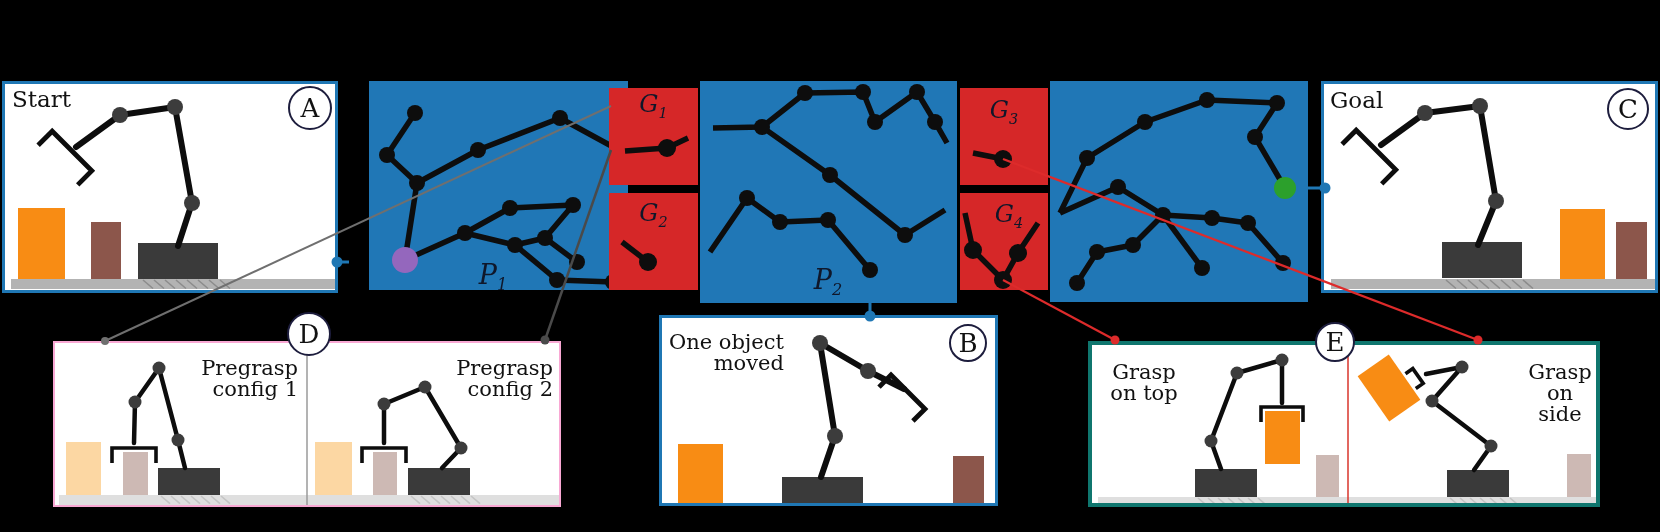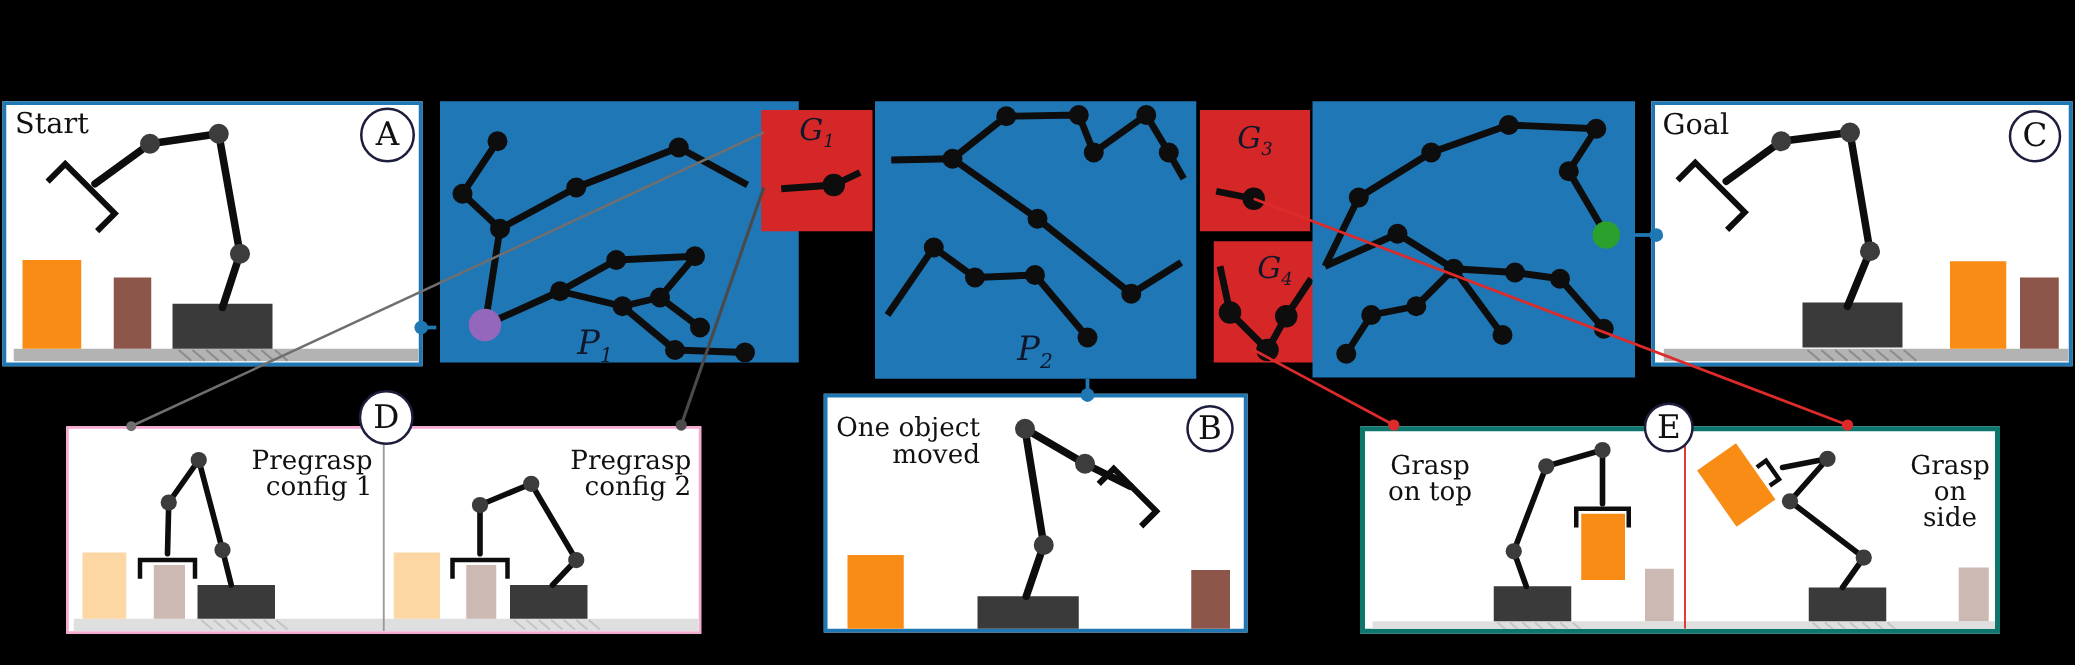--- a/index.html
+++ b/index.html
@@ -16,26 +16,26 @@
   .title{position:absolute;font-size:23px;line-height:24px;}
   .cap{position:absolute;font-size:21px;line-height:21px;}
   .glabel{position:absolute;font-style:italic;font-size:27px;line-height:30px;color:#0f172a;text-align:center;}
   .glabel.small{font-size:24px;line-height:26px;}
   .glabel sub{font-size:0.6em;}
   .badge{position:absolute;border-radius:50%;background:#fff;border:2.5px solid #1d1d3d;
          display:flex;align-items:center;justify-content:center;font-size:26px;z-index:40;box-sizing:border-box;}
   #overlay{position:absolute;left:0;top:0;width:1660px;height:532px;z-index:30;pointer-events:none;}
   
   #panel-a{left:2px;top:81px;width:336px;height:212px;}
-  #p1{left:352px;top:81px;width:259px;height:209px;padding-left:28px;}
+  #p1{left:369px;top:81px;width:259px;height:209px;}
   #g1{left:609px;top:88px;width:89px;height:97px;}
   #g2{left:609px;top:193px;width:89px;height:97px;}
   #p2{left:700px;top:81px;width:257px;height:222px;}
   #g3{left:960px;top:88px;width:88px;height:97px;}
-  #g4{left:960px;top:193px;width:88px;height:97px;margin-left:11px;}
+  #g4{left:960px;top:193px;width:88px;height:97px;}
   #p3{left:1050px;top:81px;width:258px;height:221px;}
   #panel-c{left:1321px;top:81px;width:337px;height:212px;}
   
   #panel-d{left:53px;top:341px;width:508px;height:166px;}
   #panel-b{left:659px;top:315px;width:339px;height:191px;}
   #panel-e{left:1088px;top:341px;width:512px;height:166px;}
   
   #panel-a .title{left:7px;top:3px;}
   #panel-c .title{left:6px;top:4px;}
   #p1 .glabel{left:44px;top:179px;width:160px;}
@@ -113,20 +113,27 @@
   </div>
 
   <div class="gpanel redbg" id="g1">
     <svg>
         <polyline points="16,63 58,60 79,50" fill="none" stroke="#0d0d0d" stroke-width="5.5" stroke-linejoin="round"></polyline>
         <circle cx="58" cy="60" r="9" fill="#0d0d0d"></circle>
       </svg>
     <div class="glabel small"><span>G</span><sub>1</sub></div>
   </div>
 
+  <div class="gpanel redbg" id="g2">
+    <svg>
+        <polyline points="13,49 39,69" fill="none" stroke="#0d0d0d" stroke-width="5.5" stroke-linejoin="round"></polyline>
+        <circle cx="39" cy="69" r="9" fill="#0d0d0d"></circle>
+      </svg>
+    <div class="glabel small"><span>G</span><sub>2</sub></div>
+  </div>
 
   <div class="gpanel bluebg" id="p2">
     <svg>
         <polyline points="13,47 62,46 105,12 163,11 175,41 217,11 235,41 247,62" fill="none" stroke="#0d0d0d" stroke-width="5.5" stroke-linejoin="round"></polyline>
         <polyline points="62,46 130,94 205,154 245,129" fill="none" stroke="#0d0d0d" stroke-width="5.5" stroke-linejoin="round"></polyline>
         <polyline points="10,171 47,117 80,141 128,139 170,189" fill="none" stroke="#0d0d0d" stroke-width="5.5" stroke-linejoin="round"></polyline>
         <circle cx="62" cy="46" r="8" fill="#0d0d0d"></circle>
         <circle cx="105" cy="12" r="8" fill="#0d0d0d"></circle>
         <circle cx="163" cy="11" r="8" fill="#0d0d0d"></circle>
         <circle cx="175" cy="41" r="8" fill="#0d0d0d"></circle>

